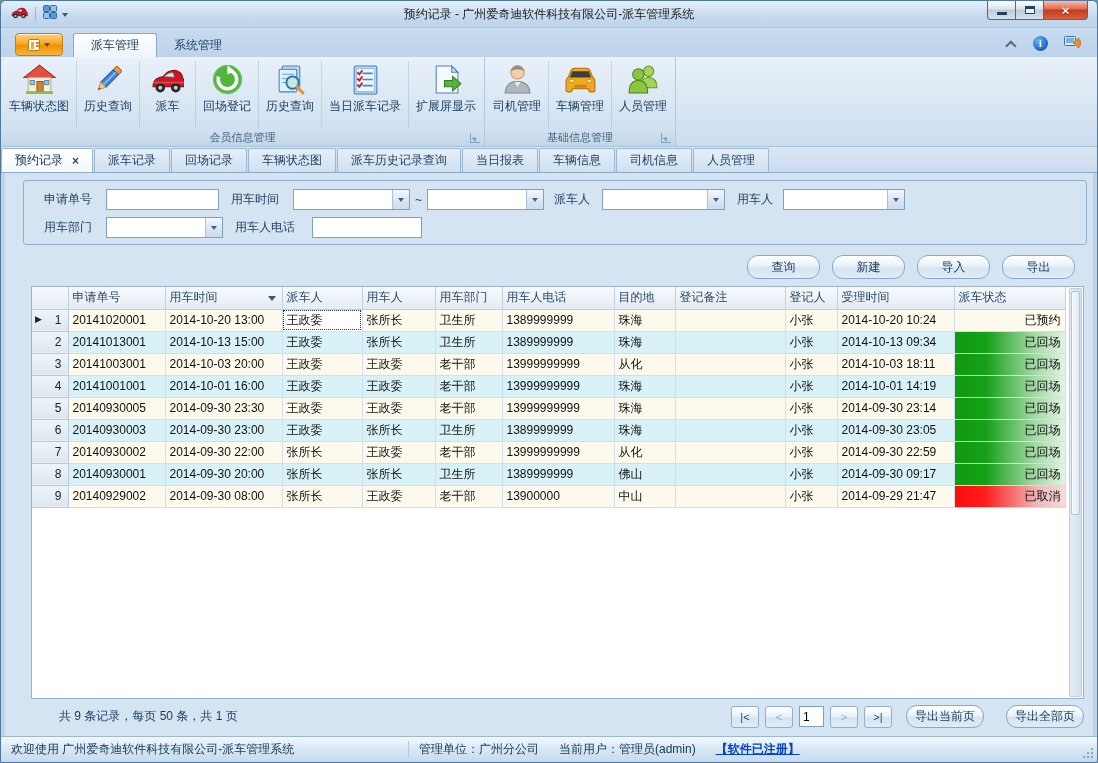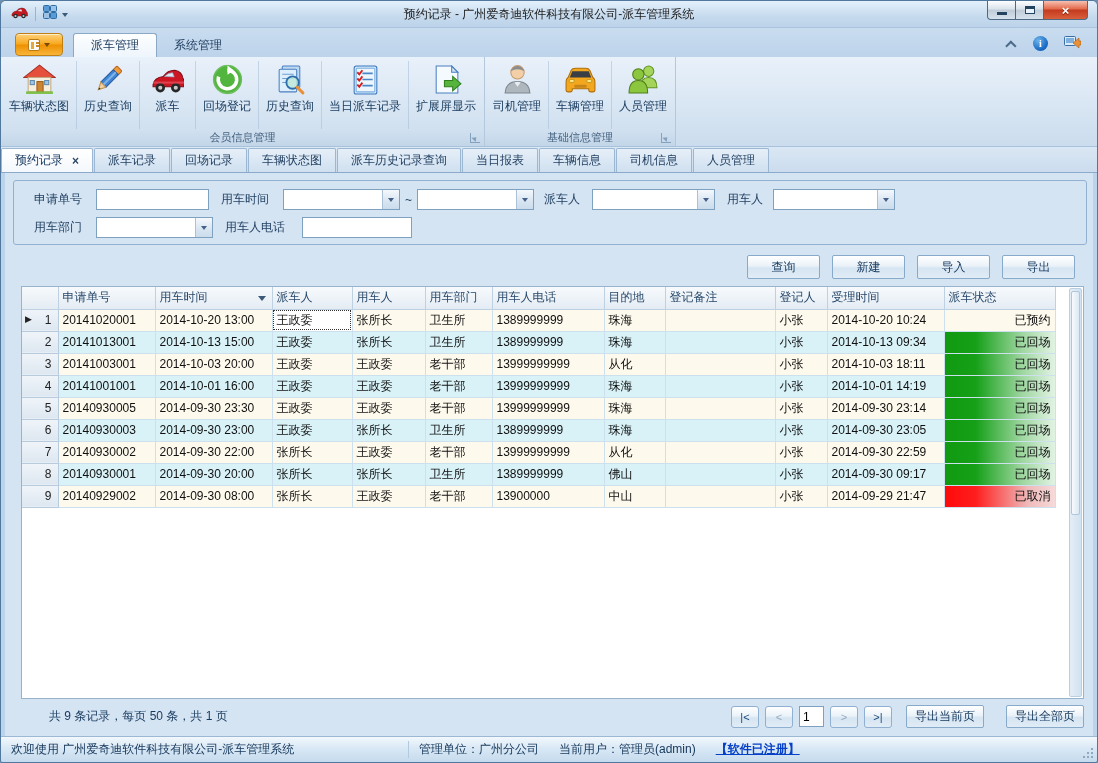--- a/index.html
+++ b/index.html
@@ -59,34 +59,34 @@
   
   .doc-tabs { height:26px; flex:0 0 auto; display:flex; align-items:flex-end; background:linear-gradient(#dae7f4,#cbdcee); border-bottom:1px solid #8baac9; }
   .doc-tab { height:24px; display:flex; align-items:center; padding:0 13px; margin-right:1px; font-size:12px; color:#1d3c5e;
     background:linear-gradient(#e6eff8,#cfe0f0); border:1px solid #9cb7d1; border-bottom:none; border-radius:2px 2px 0 0; white-space:nowrap; }
   .doc-tab.active { background:linear-gradient(#ffffff,#f4f8fc); color:#10335c; }
   .doc-tab .close { display:none; margin-left:9px; font-size:12px; font-weight:bold; color:#2c4a68; line-height:1; }
   .doc-tab.active .close { display:inline-block; }
 
   
   .content { flex:1; background:#d5e4f3; border-left:4px solid #bdd3e9; border-right:4px solid #bdd3e9;
-    padding:7px 6px 4px 8px; display:flex; flex-direction:column; overflow:hidden; }
+    padding:7px 6px 4px 18px; display:flex; flex-direction:column; overflow:hidden; }
 
   .search-panel { flex:0 0 auto; border:1px solid #92b1d0; border-radius:3px; padding:8px 10px 4px 20px; }
   .frow { display:flex; align-items:center; margin-bottom:7px; font-size:12px; color:#1d3c5e; }
   .flabel { display:inline-block; }
   .tin { height:21px; border:1px solid #7fa1c0; background:#fff; font-size:12px; padding:0 3px; font-family:inherit; }
   .combo { display:flex; height:21px; border:1px solid #7fa1c0; background:#fff; }
   .combo .cfield { flex:1; }
   .combo .cbtn { width:17px; background:linear-gradient(#f4f8fc,#d8e5f1 60%,#cbdcec); border-left:1px solid #aac1d7; display:flex; align-items:center; justify-content:center; }
   .combo .cbtn i { width:0; height:0; border:3px solid transparent; border-top:4px solid #44608a; margin-top:4px; }
 
   .actions-row { flex:0 0 auto; display:flex; justify-content:flex-end; gap:12px; margin:10px 12px 7px 0; }
   .btn { min-width:73px; height:24px; background:linear-gradient(#ffffff,#eaf2f9 45%,#d6e5f2 55%,#e0ecf6); border:1px solid #87a9ca;
-    border-radius:2px; font-size:12px; color:#14375c; display:flex; align-items:center; justify-content:center; padding:0 8px; }
+    border-radius:11px; font-size:12px; color:#14375c; display:flex; align-items:center; justify-content:center; padding:0 8px; }
 
   .grid-wrap { flex:1; position:relative; background:#fff; border:1px solid #98b4cd; margin:0 3px 0 8px; overflow:hidden; }
   table.grid { border-collapse:collapse; table-layout:fixed; width:1033px; font-size:12px; }
   .grid th { height:22px; font-weight:normal; text-align:left; padding:0 4px; color:#28496b; white-space:nowrap; overflow:hidden;
     background:linear-gradient(#f7fafc,#e3ebf3); border:1px solid #bed1e2; border-top:none; position:relative; }
   .grid th:first-child { border-left:none; }
   .grid td { height:21px; padding:0 4px; border-right:1px solid #cde0ee; border-bottom:1px solid #cde0ee; color:#101010; white-space:nowrap; overflow:hidden; }
   .grid tbody tr:nth-child(odd) td { background:#fdf9ec; }
   .grid tbody tr:nth-child(even) td { background:#d8f2f7; }
   .grid td.ind, .grid tbody tr:nth-child(odd) td.ind, .grid tbody tr:nth-child(even) td.ind

